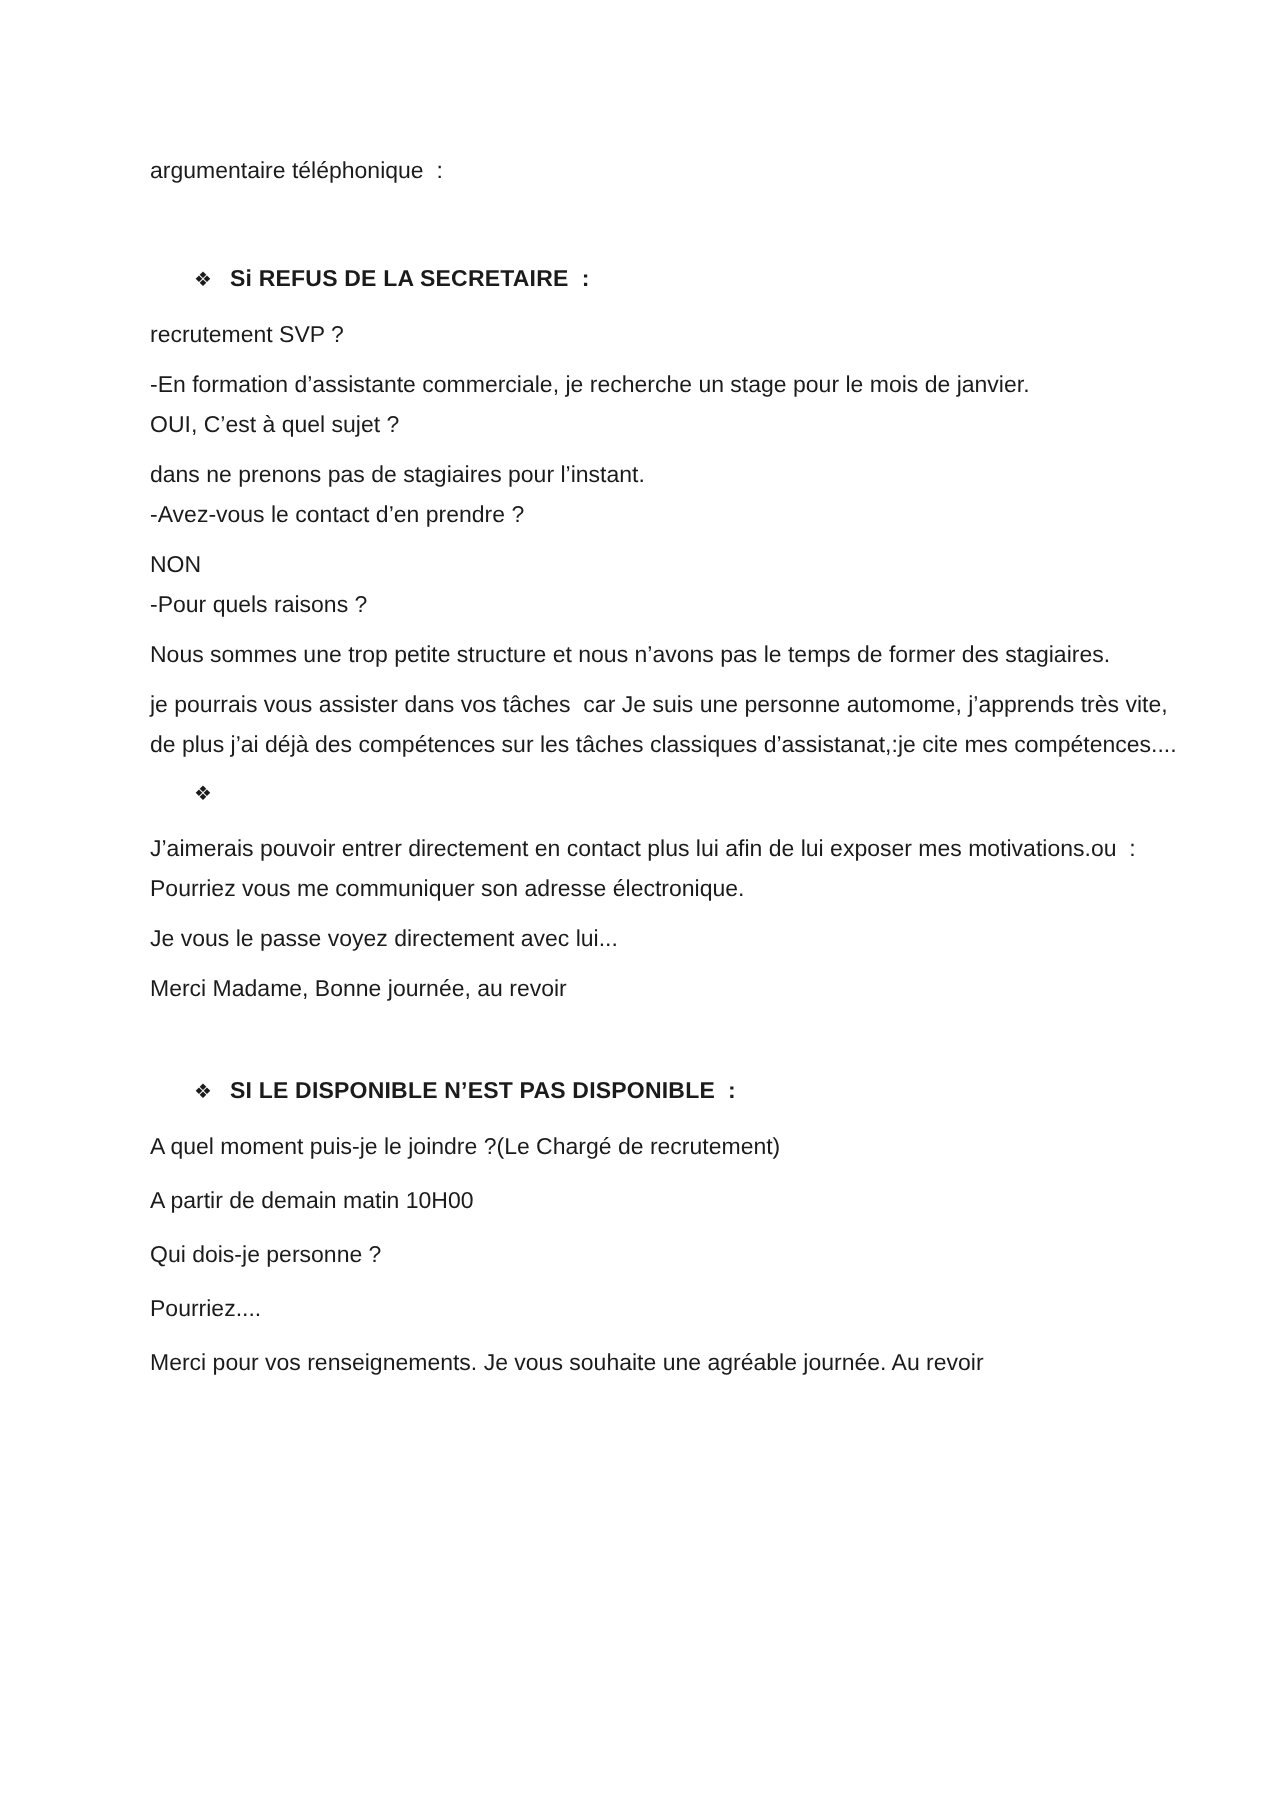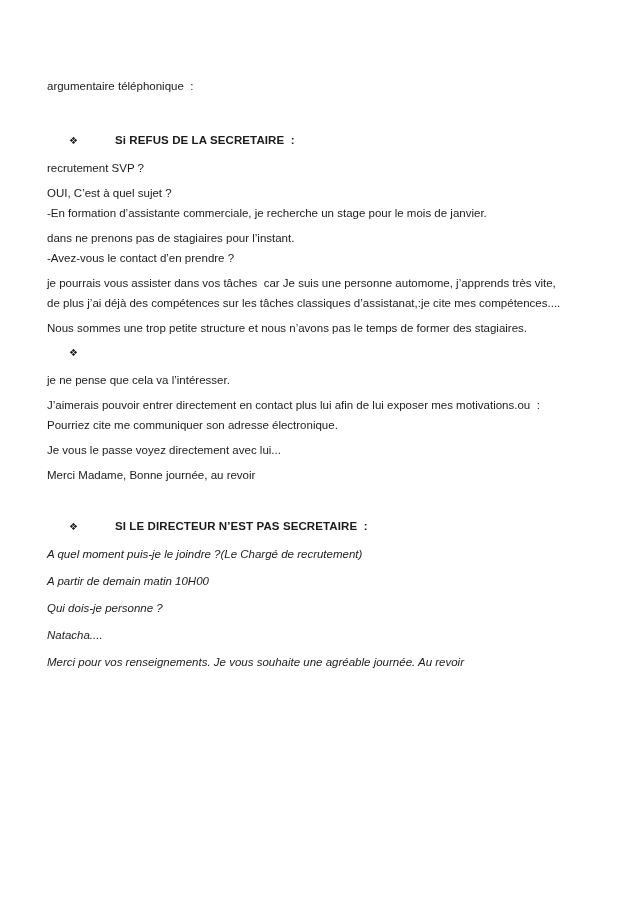--- a/index.html
+++ b/index.html
@@ -9,45 +9,45 @@
   }
   .page {
     position: relative;
     width: 638px;
     height: 903px;
     box-sizing: border-box;
     background: #ffffff;
     color: #1b1b1b;
     font-family: "Liberation Sans", "DejaVu Sans", sans-serif;
     font-size: 11.5px;
-    padding: 76px 55px 0 47px;
+    padding: 76px 55px 0 75px;
     overflow: hidden;
   }
   .para { margin: 0 0 5px 0; }
-  .para.sp7 { margin-bottom: 7px; font-style: italic; }
+  .para.sp7 { margin-bottom: 7px; }
   .line {
     white-space: pre;       
     line-height: 20px;
     overflow: visible;
   }
   .heading {
     display: flex;
     align-items: baseline;
     padding-left: 22px;
     margin: 0 0 7px 0;
     line-height: 20px;
   }
   .heading .bullet {
     width: 18px;
     flex: 0 0 18px;
     font-size: 10px;
     color: #1b1b1b;
   }
   .heading .heading-text { white-space: pre; }
-  .heading.bold .heading-text { font-weight: bold; letter-spacing: 0.1px; margin-left: 28px; }
+  .heading.bold .heading-text { font-weight: bold; letter-spacing: 0.1px; }
   .gap1 { height: 29px; }
   .gap2 { height: 26px; }
 </style>
 </head>
 <body>
 
 <div class="page">
 
   <div class="para">
     <div class="line">argumentaire téléphonique  :</div>
@@ -58,80 +58,81 @@
   <div class="heading bold">
     <span class="bullet">❖</span>
     <span class="heading-text">Si REFUS DE LA SECRETAIRE  :</span>
   </div>
 
   <div class="para">
     <div class="line">recrutement SVP ?</div>
   </div>
 
   <div class="para">
+    <div class="line">-En formation d’assistante commerciale, je recherche un stage pour le mois de janvier.</div>
     <div class="line">OUI, C’est à quel sujet ?</div>
-    <div class="line">-En formation d’assistante commerciale, je recherche un stage pour le mois de janvier.</div>
   </div>
 
   <div class="para">
     <div class="line">dans ne prenons pas de stagiaires pour l’instant.</div>
     <div class="line">-Avez-vous le contact d’en prendre ?</div>
   </div>
 
+  <div class="para">
+    <div class="line">NON</div>
+    <div class="line">-Pour quels raisons ?</div>
+  </div>
+
+  <div class="para">
+    <div class="line">Nous sommes une trop petite structure et nous n’avons pas le temps de former des stagiaires.</div>
+  </div>
 
   <div class="para">
     <div class="line">je pourrais vous assister dans vos tâches  car Je suis une personne automome, j’apprends très vite,</div>
     <div class="line">de plus j’ai déjà des compétences sur les tâches classiques d’assistanat,:je cite mes compétences....</div>
   </div>
 
-  <div class="para">
-    <div class="line">Nous sommes une trop petite structure et nous n’avons pas le temps de former des stagiaires.</div>
-  </div>
-
   <div class="heading">
     <span class="bullet">❖</span>
   </div>
 
-  <div class="para">
-    <div class="line">je ne pense que cela va l’intéresser.</div>
-  </div>
 
   <div class="para">
     <div class="line">J’aimerais pouvoir entrer directement en contact plus lui afin de lui exposer mes motivations.ou  :</div>
-    <div class="line">Pourriez cite me communiquer son adresse électronique.</div>
+    <div class="line">Pourriez vous me communiquer son adresse électronique.</div>
   </div>
 
   <div class="para">
     <div class="line">Je vous le passe voyez directement avec lui...</div>
   </div>
 
   <div class="para">
     <div class="line">Merci Madame, Bonne journée, au revoir</div>
   </div>
 
   <div class="gap2"></div>
 
   <div class="heading bold">
     <span class="bullet">❖</span>
-    <span class="heading-text">SI LE DIRECTEUR N’EST PAS SECRETAIRE  :</span>
+    <span class="heading-text">SI LE DISPONIBLE N’EST PAS DISPONIBLE  :</span>
   </div>
 
   <div class="para sp7">
     <div class="line">A quel moment puis-je le joindre ?(Le Chargé de recrutement)</div>
   </div>
 
   <div class="para sp7">
     <div class="line">A partir de demain matin 10H00</div>
   </div>
 
   <div class="para sp7">
     <div class="line">Qui dois-je personne ?</div>
   </div>
 
   <div class="para sp7">
-    <div class="line">Natacha....</div>
+    <div class="line">Pourriez....</div>
   </div>
 
   <div class="para sp7">
     <div class="line">Merci pour vos renseignements. Je vous souhaite une agréable journée. Au revoir</div>
   </div>
 
 </div>
 
 </body></html>

